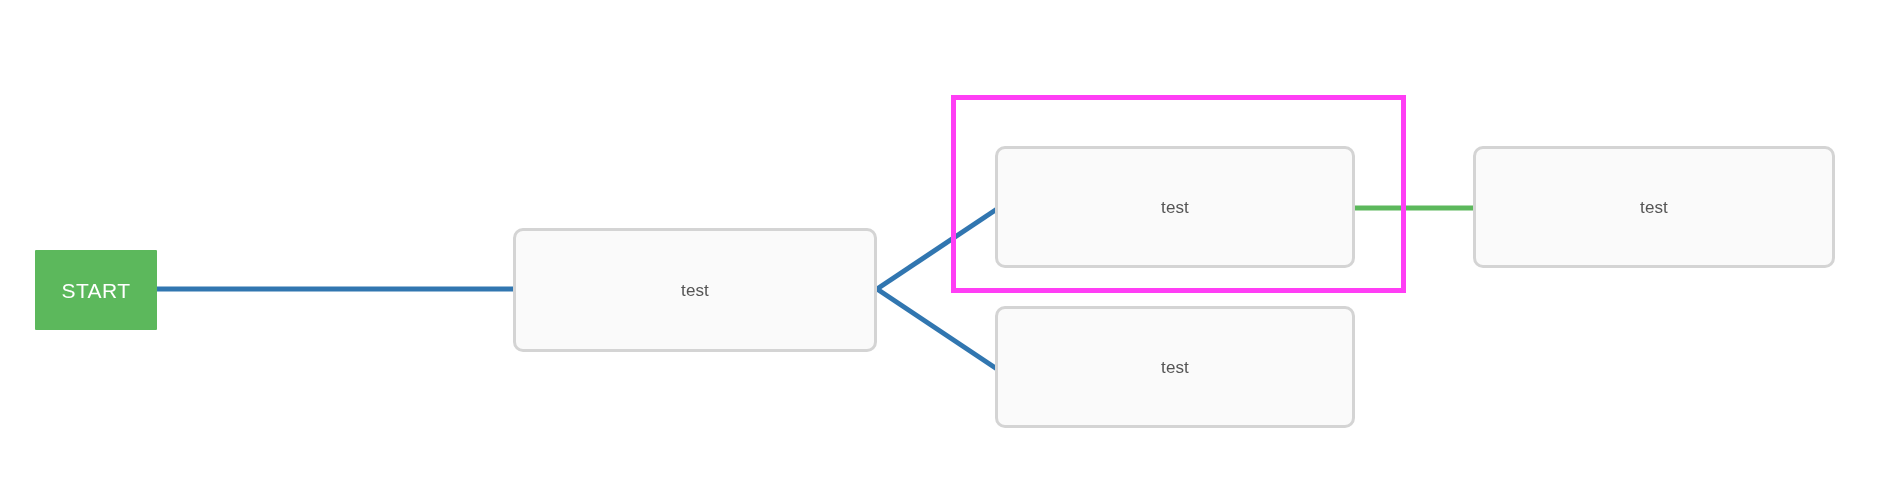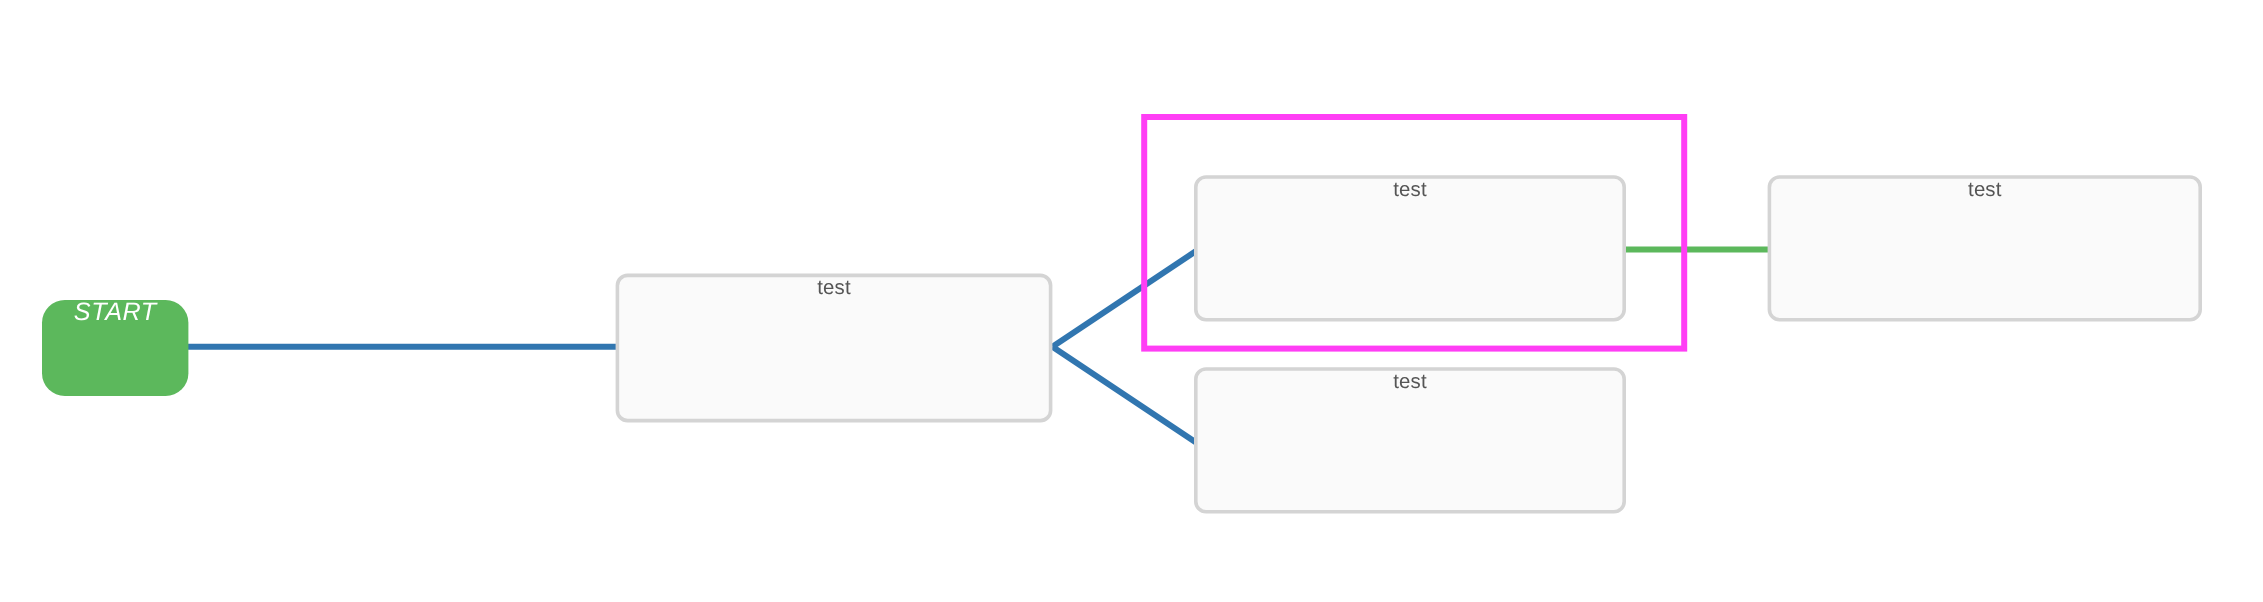--- a/index.html
+++ b/index.html
@@ -26,40 +26,39 @@
     top: 0;
     width: 1886px;
     height: 502px;
     pointer-events: none;
   }
   
   .node {
     position: absolute;
     box-sizing: border-box;
     display: flex;
-    align-items: flex-start;
+    align-items: center;
     justify-content: center;
   }
   .node-default {
     background: #fafafa;
     border: 3px solid #d4d4d4;
     border-radius: 10px;
   }
   .node-label {
     font-size: 17px;
     color: #555555;
     line-height: 1;
     letter-spacing: 0.1px;
   }
   
   .node-start {
     background: #5cb85c;
-    border-radius: 19px;
+    border-radius: 1px;
     border: none;
-    font-style: italic;
   }
   .node-start .node-label {
     color: #ffffff;
     font-size: 21px;
     letter-spacing: 0.4px;
   }
   
   .selection-box {
     position: absolute;
     box-sizing: border-box;

